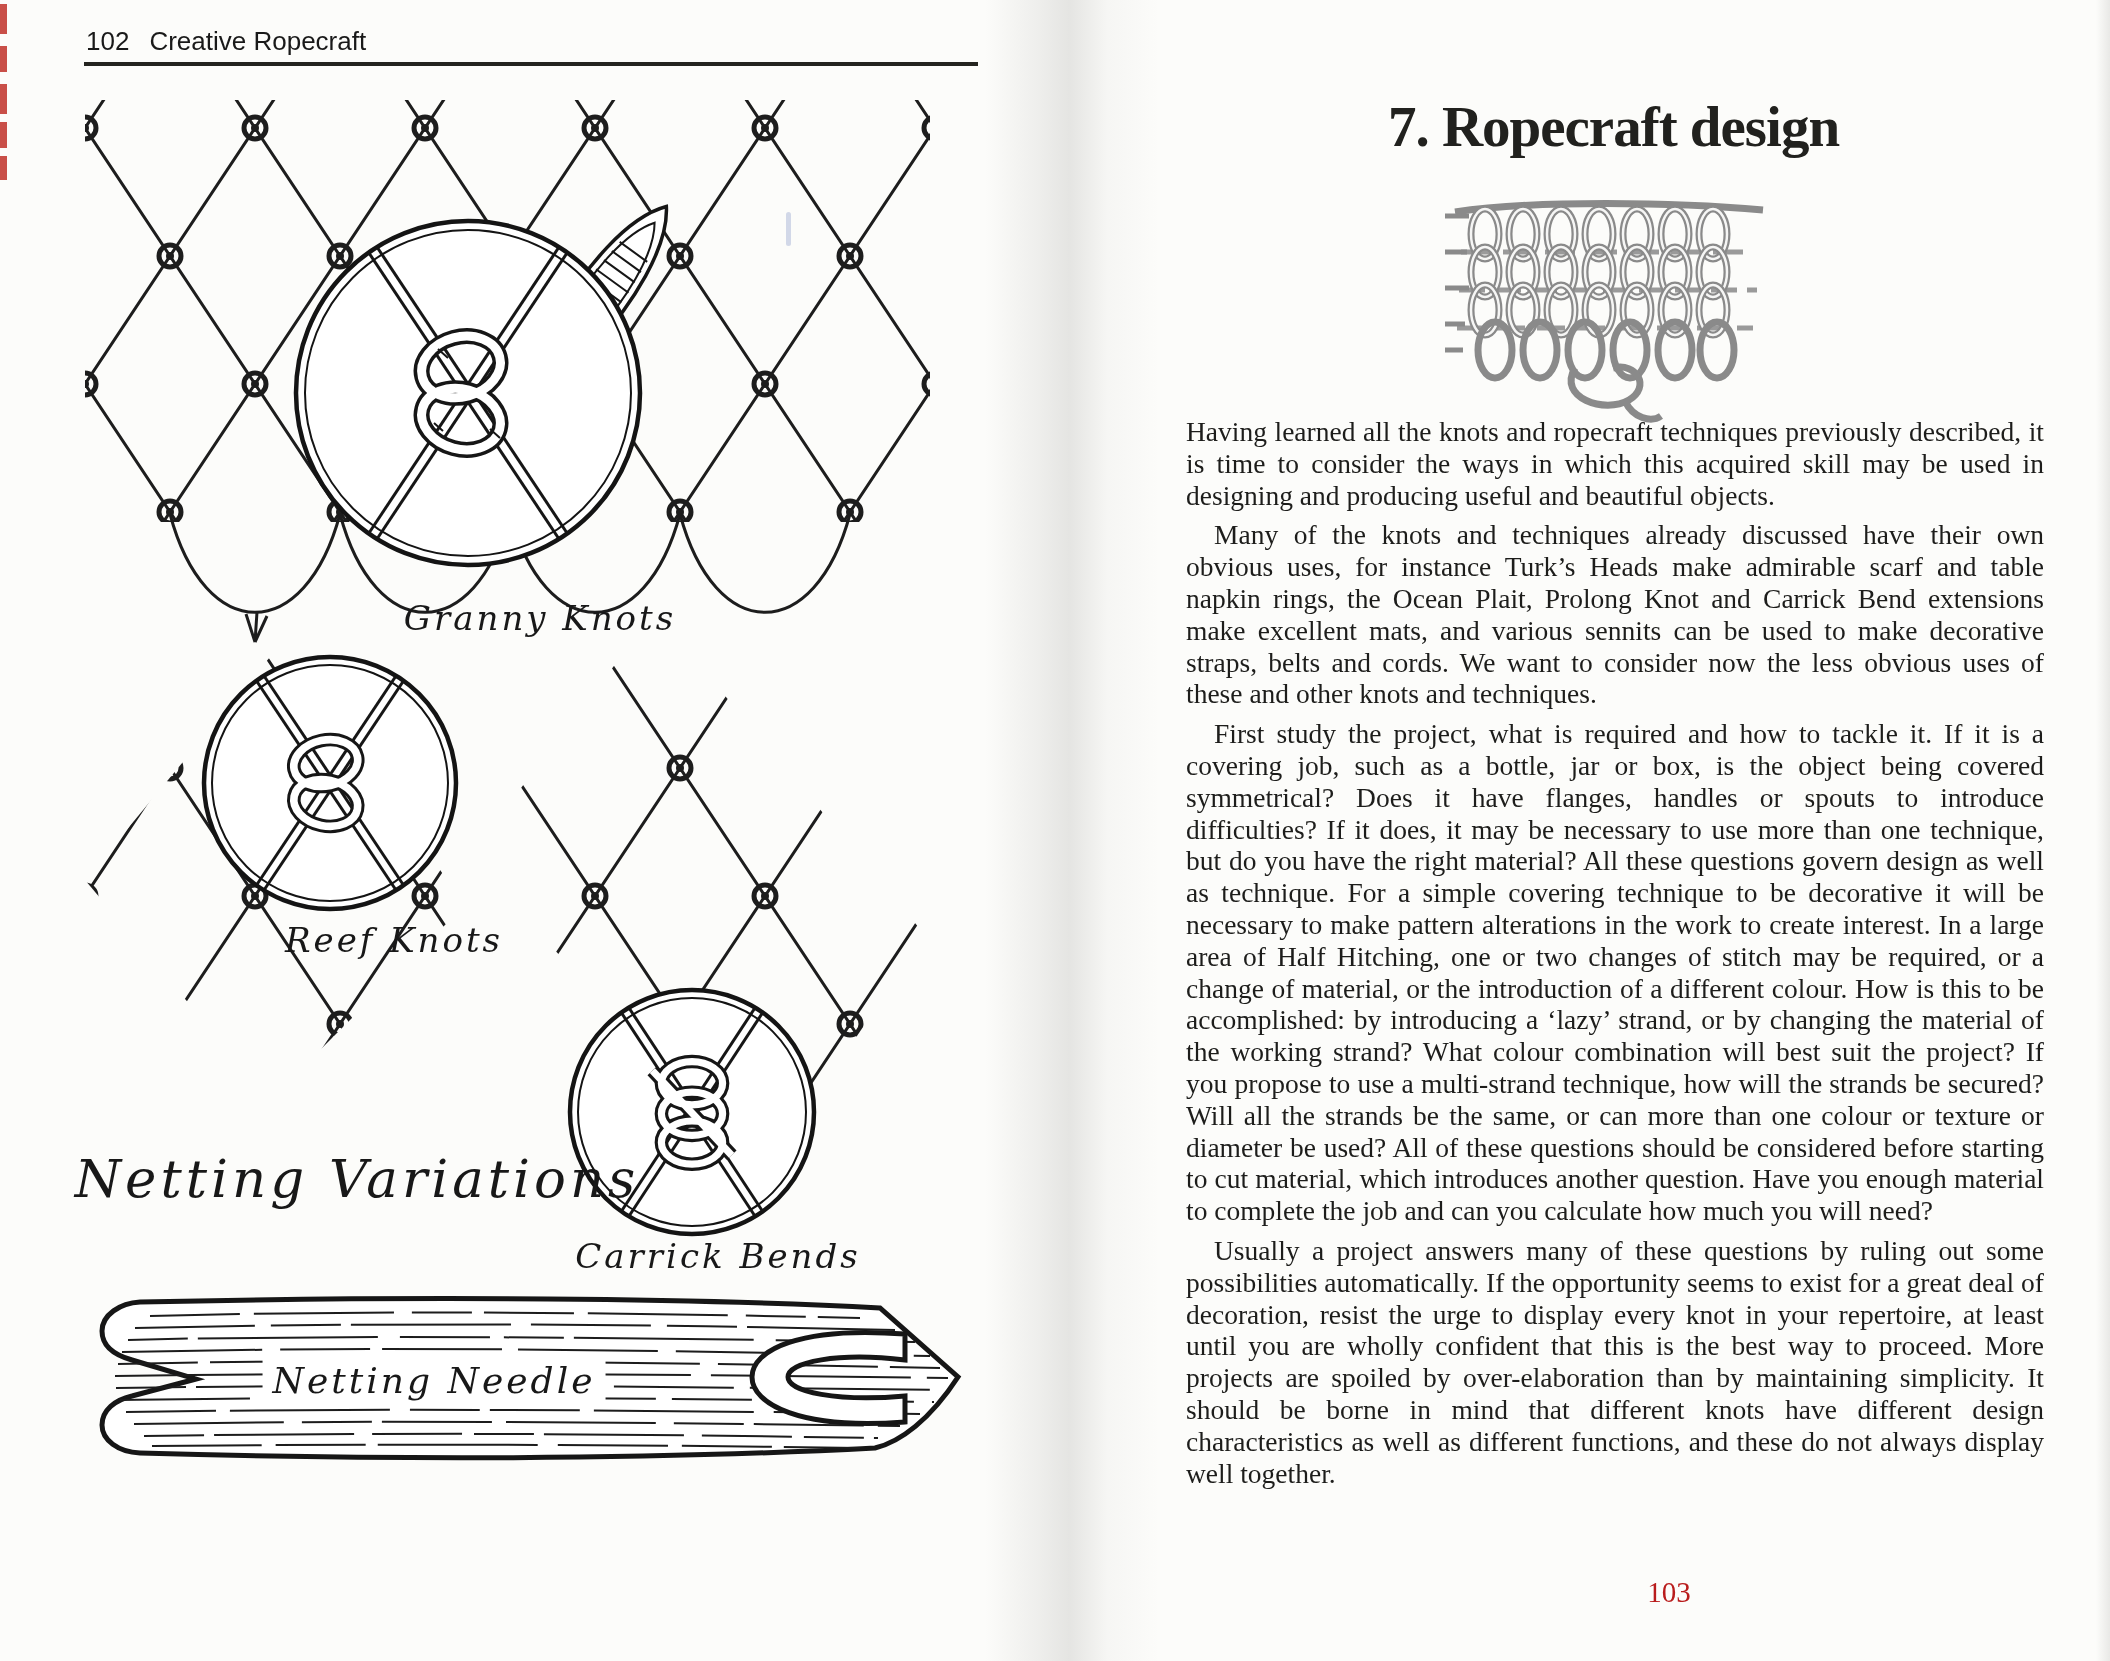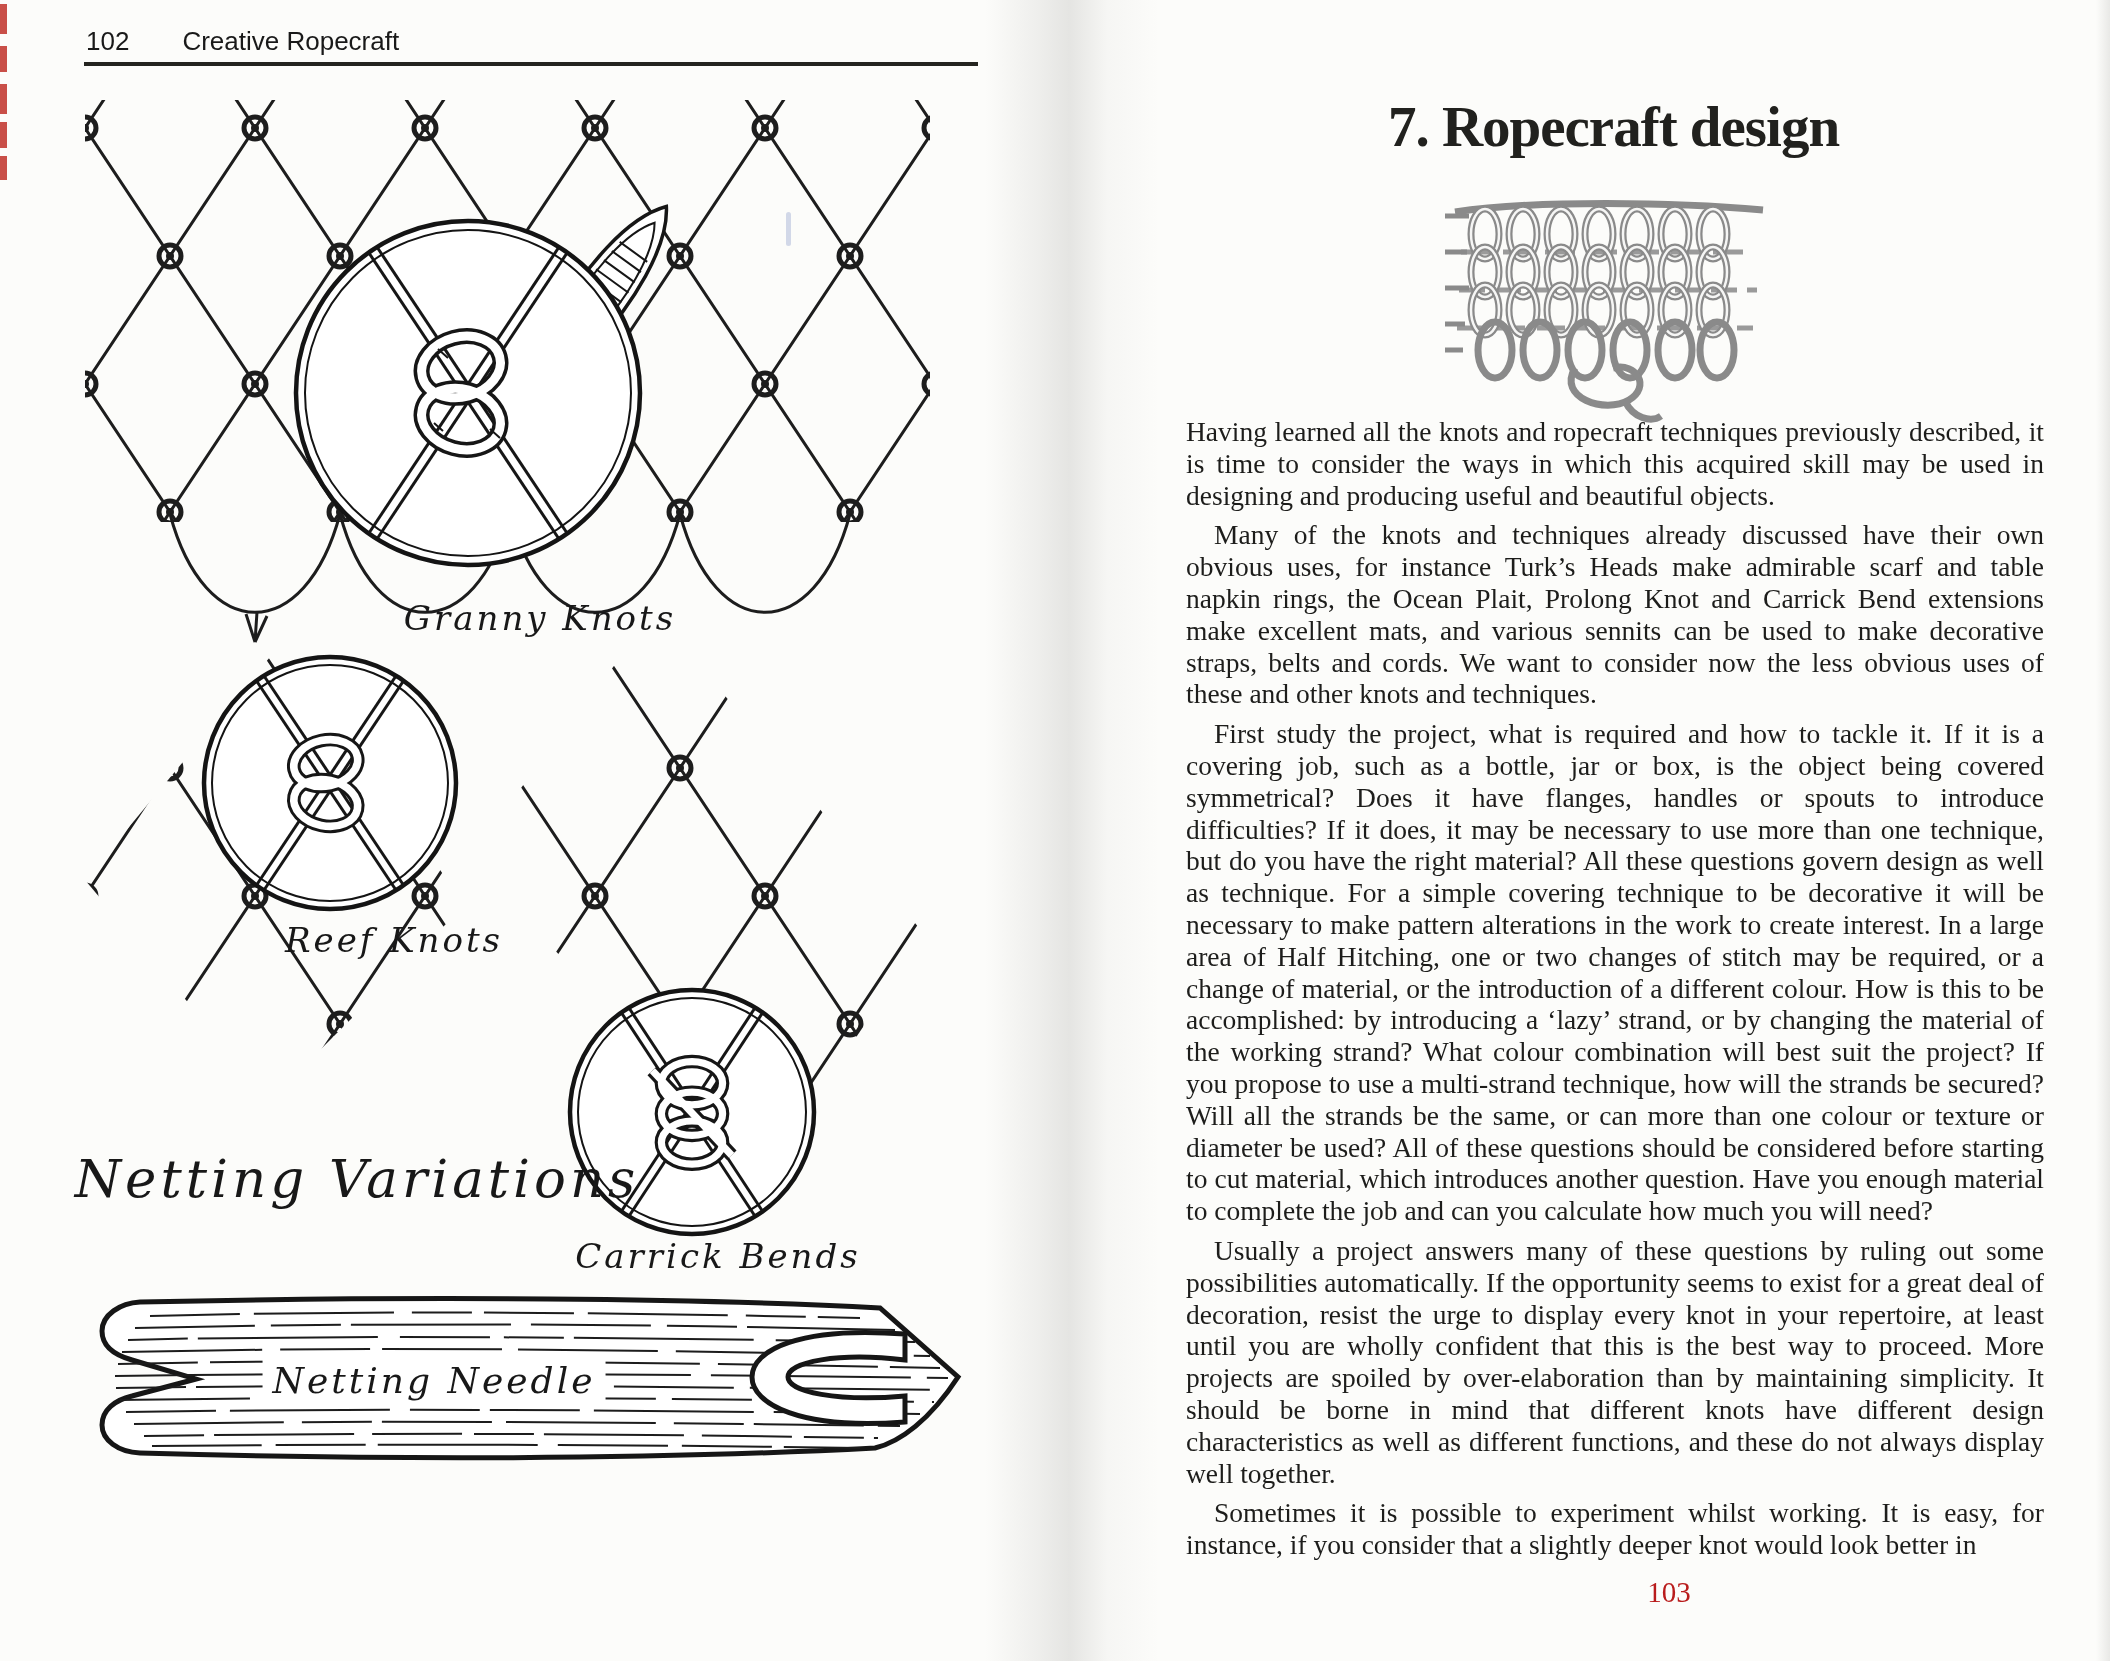--- a/index.html
+++ b/index.html
@@ -6,21 +6,21 @@
   #spread{position:relative;width:2110px;height:1661px;background:#fcfcfa;overflow:hidden;
           font-family:"Liberation Serif",serif;color:#1b1b1b;}
   
   .redmark{position:absolute;left:0;width:7px;background:#c03028;opacity:.85;}
   .bluemark{position:absolute;left:786px;top:212px;width:5px;height:34px;background:#aebad8;opacity:.55;border-radius:3px;}
   #gutter{position:absolute;left:985px;top:0;width:175px;height:1661px;
           background:linear-gradient(to right,rgba(0,0,0,0) 0%,rgba(60,60,55,.07) 30%,rgba(60,60,55,.12) 48%,rgba(60,60,55,.03) 70%,rgba(0,0,0,0) 100%);}
   #right-edge{position:absolute;right:0;top:0;width:14px;height:1661px;
           background:linear-gradient(to left,rgba(60,60,55,.10),rgba(0,0,0,0));}
   
-  .lp-header{position:absolute;left:86px;top:26px;display:flex;gap:53px;align-items:baseline;
+  .lp-header{position:absolute;left:86px;top:26px;display:flex;gap:20px;align-items:baseline;
              font-family:"Liberation Sans",sans-serif;font-size:26px;color:#191919;}
   .header-rule{position:absolute;left:84px;top:62px;width:894px;height:0;border-top:4px solid #24241f;}
   svg.line-art{position:absolute;left:0;top:0;}
   .fig-label{position:absolute;transform:translateX(-50%);white-space:nowrap;
              font-family:"DejaVu Serif",serif;font-style:italic;color:#181818;}
   .fl-small{font-size:34px;letter-spacing:3px;text-align:right;}
   #lbl-variations{font-size:53px;letter-spacing:4px;}
   #lbl-needle{font-size:36px;letter-spacing:3px;}
   #lbl-needle span{background:#ffffff;padding:0 10px;}
   
@@ -257,18 +257,17 @@
       <path d="M0,30 h24 M0,66 h22 M0,102 h24 M0,138 h20 M0,164 h18"></path>
     </g>
     <path d="M130,182 C112,212 160,228 184,214 C206,201 192,176 168,182 M180,215 C188,232 206,237 216,230" fill="none" stroke="#8a8a8a" stroke-width="7"></path>
   </svg>
 
   <div class="body-text">
     <p class="first">Having learned all the knots and ropecraft techniques previously described, it is time to consider the ways in which this acquired skill may be used in designing and producing useful and beautiful objects.</p>
     <p>Many of the knots and techniques already discussed have their own obvious uses, for instance Turk’s Heads make admirable scarf and table napkin rings, the Ocean Plait, Prolong Knot and Carrick Bend extensions make excellent mats, and various sennits can be used to make decorative straps, belts and cords. We want to consider now the less obvious uses of these and other knots and techniques.</p>
     <p>First study the project, what is required and how to tackle it. If it is a covering job, such as a bottle, jar or box, is the object being covered symmetrical? Does it have flanges, handles or spouts to introduce difficulties? If it does, it may be necessary to use more than one technique, but do you have the right material? All these questions govern design as well as technique. For a simple covering technique to be decorative it will be necessary to make pattern alterations in the work to create interest. In a large area of Half Hitching, one or two changes of stitch may be required, or a change of material, or the introduction of a different colour. How is this to be accomplished: by introducing a ‘lazy’ strand, or by changing the material of the working strand? What colour combination will best suit the project? If you propose to use a multi-strand technique, how will the strands be secured? Will all the strands be the same, or can more than one colour or texture or diameter be used? All of these questions should be considered before starting to cut material, which introduces another question. Have you enough material to complete the job and can you calculate how much you will need?</p>
     <p>Usually a project answers many of these questions by ruling out some possibilities automatically. If the opportunity seems to exist for a great deal of decoration, resist the urge to display every knot in your repertoire, at least until you are wholly confident that this is the best way to proceed. More projects are spoiled by over-elaboration than by maintaining simplicity. It should be borne in mind that different knots have different design characteristics as well as different functions, and these do not always display well together.</p>
-    <p>Sometimes it is possible to experiment whilst working. It is easy, for instance, if you consider that a slightly deeper knot would look better in</p>
   </div>
 
   <div class="pageno">103</div>
 
 </div>
 
 </body></html>

